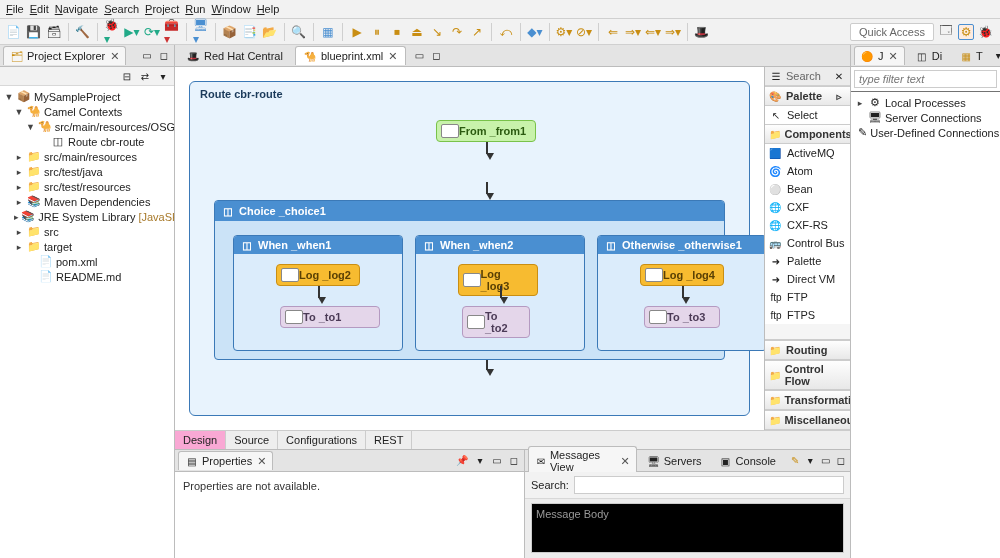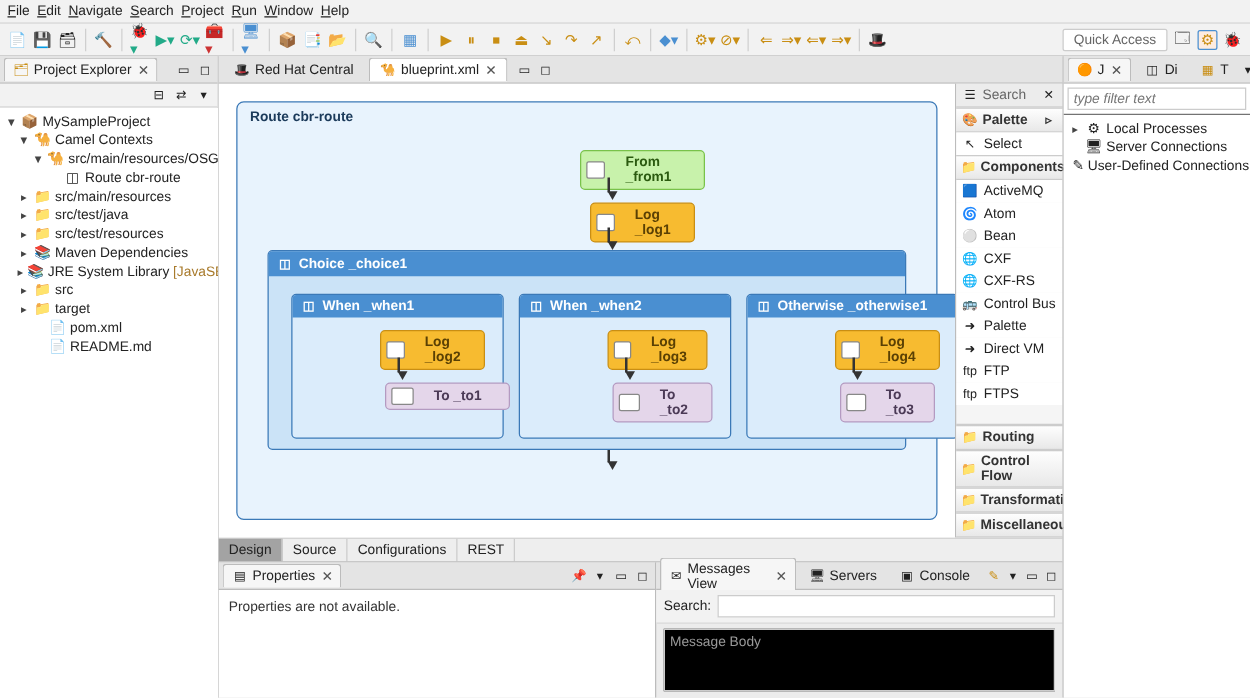--- a/index.html
+++ b/index.html
@@ -40,26 +40,26 @@
 
   
   .editor-tabs { display:flex; align-items:center; background:#e4e4e4; border-bottom:1px solid #bcbcbc; height:22px; gap:3px; padding:0 3px;}
   .editor-tabs .tab { display:flex; align-items:center; gap:3px; padding:2px 8px; border:1px solid #bcbcbc; border-bottom:none; border-radius:3px 3px 0 0; }
   .editor-tabs .tab.active { background:#fff; }
   .editor-tabs .tab.inactive { background:#e4e4e4; border-color:transparent; }
   .editor-pane { flex:1; display:flex; min-height:0; }
   .canvas-wrap { flex:1; background:#fff; position:relative; overflow:hidden; }
   .bottom-tabs { display:flex; background:#eee; border-top:1px solid #ccc; }
   .bottom-tabs .btab { padding:3px 8px; border-right:1px solid #ccc; cursor:default; }
-  .bottom-tabs .btab.active { background:#a3a3a3; }
+  .bottom-tabs .btab.active { background:#f9a8d4; }
 
   
   .route-box { position:absolute; left:14px; top:14px; right:14px; bottom:14px; border:1px solid #3b79b7; border-radius:6px; background:#e8f3fd; }
   .route-title { position:absolute; left:10px; top:6px; font-weight:bold; color:#1b3a5a; }
-  .node { position:absolute; border-radius:4px; padding:3px 6px 3px 4px; display:flex; align-items:center; gap:16px; border:1px solid; font-weight:bold; font-size:10.5px;margin-left:28px; }
+  .node { position:absolute; border-radius:4px; padding:3px 6px 3px 4px; display:flex; align-items:center; gap:0; border:1px solid; font-weight:bold; font-size:10.5px; }
   .node .nico { width:18px; height:14px; background:#fff; border:1px solid #888; border-radius:2px; display:inline-block; }
   .green { background:#c8f2ab; border-color:#79c24a; color:#2b5a10; }
   .orange { background:#f7bb30; border-color:#c98e13; color:#5a4004; }
   .purple { background:#e4d6ea; border-color:#b49ac1; color:#4b3a56; }
   .choice-box { position:absolute; left:24px; top:118px; right:24px; height:160px; border:1px solid #3b79b7; border-radius:4px; background:#cbe3f7; }
   .choice-hdr { background:#4a8fd1; color:#fff; font-weight:bold; padding:3px 6px; border-radius:3px 3px 0 0; display:flex; align-items:center; gap:4px; }
   .branch { position:absolute; top:34px; width:170px; height:116px; border:1px solid #3b79b7; border-radius:4px; background:#dbecfb; }
   .branch .bhdr { background:#4a8fd1; color:#fff; font-weight:bold; padding:2px 6px; border-radius:3px 3px 0 0; display:flex; align-items:center; gap:4px; font-size:10px;}
   .arrow { position:absolute; left:50%; margin-left:-4px; width:0; height:0; border-left:4px solid transparent; border-right:4px solid transparent; border-top:7px solid #333; }
   .vline { position:absolute; left:50%; margin-left:-1px; width:2px; background:#333; }
@@ -262,24 +262,20 @@
         <div class="route-box">
           <div class="route-title">Route cbr-route</div>
 
           <div class="node green" style="left:246px; top:38px; width:100px;">
             <span class="nico"></span>
             <span>From _from1</span>
           </div>
           <div class="vline" style="top:60px; height:12px; left:296px; margin-left:0;"></div>
           <div class="arrow" style="top:71px; left:296px; margin-left:0;"></div>
 
-          <div class="node orange" style="left:254px; top:80px; width:84px;">
-            <span class="nico"></span>
-            <span>Log _log1</span>
-          </div>
           <div class="vline" style="top:100px; height:12px; left:296px; margin-left:0;"></div>
           <div class="arrow" style="top:111px; left:296px; margin-left:0;"></div>
 
           <div class="choice-box">
             <div class="choice-hdr">
               <span class="mini-ico" style="color:#fff">◫</span>
               <span>Choice _choice1</span>
             </div>
             <div class="branch" style="left:18px;">
               <div class="bhdr">
@@ -301,21 +297,21 @@
               <div class="bhdr">
                   <span class="mini-ico">◫</span>
                   <span>When _when2</span>
                 </div>
               <div class="node orange" style="left:42px; top:28px; width:80px;">
                   <span class="nico"></span>
                   <span>Log _log3</span>
                 </div>
               <div class="vline" style="top:50px; height:12px; left:84px; margin-left:0;"></div>
                 <div class="arrow" style="top:61px; left:84px; margin-left:0;"></div>
-              <div class="node purple" style="left:46px; top:70px; width:80px;">
+              <div class="node purple" style="left:46px; top:70px; width:68px;">
                   <span class="nico"></span>
                   <span>To _to2</span>
                 </div>
             </div>
             <div class="branch" style="left:382px;">
               <div class="bhdr">
                   <span class="mini-ico">◫</span>
                   <span>Otherwise _otherwise1</span>
                 </div>
               <div class="node orange" style="left:42px; top:28px; width:84px;">

